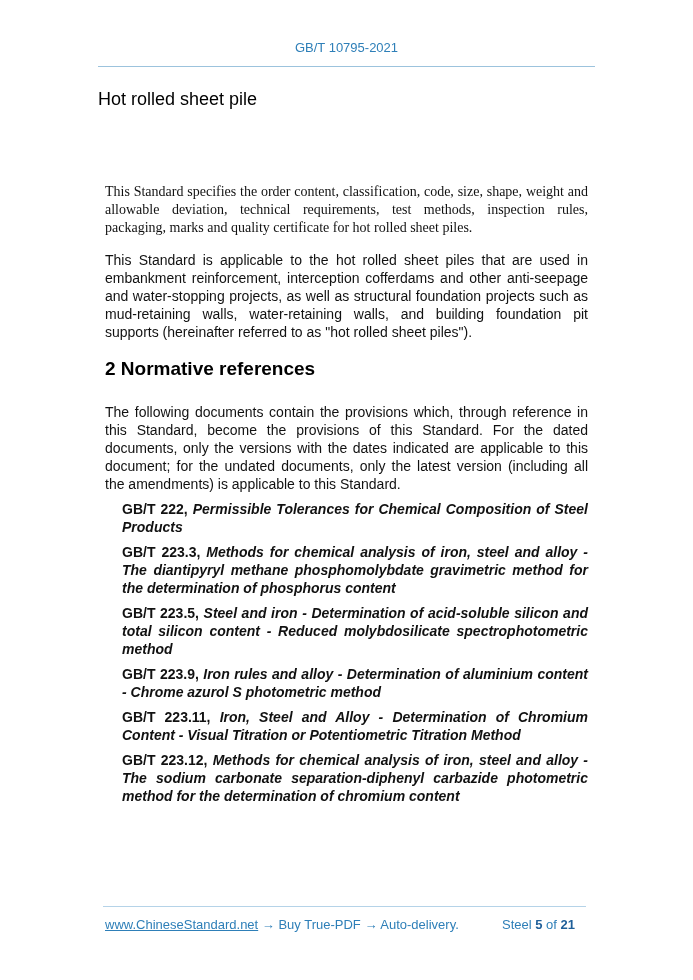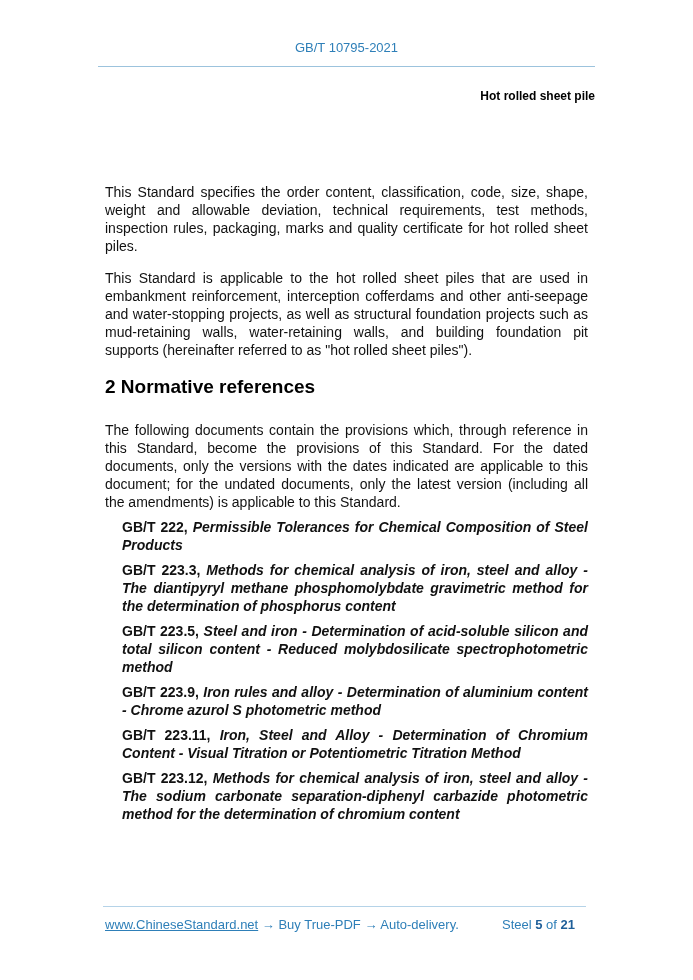--- a/index.html
+++ b/index.html
@@ -1,27 +1,27 @@
 <!DOCTYPE html>
 <html><head>
 <meta charset="utf-8">
 <style>
   html, body { margin: 0; padding: 0; background: #ffffff; }
   body { width: 693px; height: 980px; position: relative; overflow: hidden;
          font-family: "Liberation Sans", sans-serif; color: #111; }
   .header { position: absolute; left: 98px; top: 40px; width: 497px; text-align: center;
             font-size: 13px; color: #2e7fb8; }
   .header-rule { position: absolute; left: 98px; top: 66px; width: 497px; height: 1px; background: #9cc3dd; }
-  .doc-title { position: absolute; left: 98px; top: 89px; width: 497px; text-align: right;
-               font-size: 12px; font-weight: bold; color: #000; }
+  .doc-title { position: absolute; left: 98px; top: 89px; width: 497px; text-align: left;
+               font-size: 18px; font-weight: normal; color: #000; }
   .content { position: absolute; left: 105px; top: 158px; width: 483px; }
   h2 { font-size: 19px; font-weight: bold; margin: 0; color: #000; }
   p { font-size: 14px; line-height: 18px; margin: 0; text-align: justify; color: #111; }
   .h-scope { margin-top: 0; }
-  .p1 { margin-top: 25px; }
+  .p1 { margin-top: 25px; font-family: Liberation Serif, serif; }
   .p2 { margin-top: 14px; }
   .h-norm { margin-top: 17px; }
   .p3 { margin-top: 23px; }
   .refs { margin-left: 17px; }
   .ref { margin-top: 7px; font-weight: bold; }
   .ref .code { font-style: normal; }
   .ref .title { font-style: italic; }
   .footer-rule { position: absolute; left: 103px; top: 906px; width: 483px; height: 1px; background: #b5d3e8; }
   .footer-link { position: absolute; left: 105px; top: 917px; font-size: 13px; color: #2e7fb8; }
   .footer-link a { color: #2e7fb8; text-decoration: underline; }

